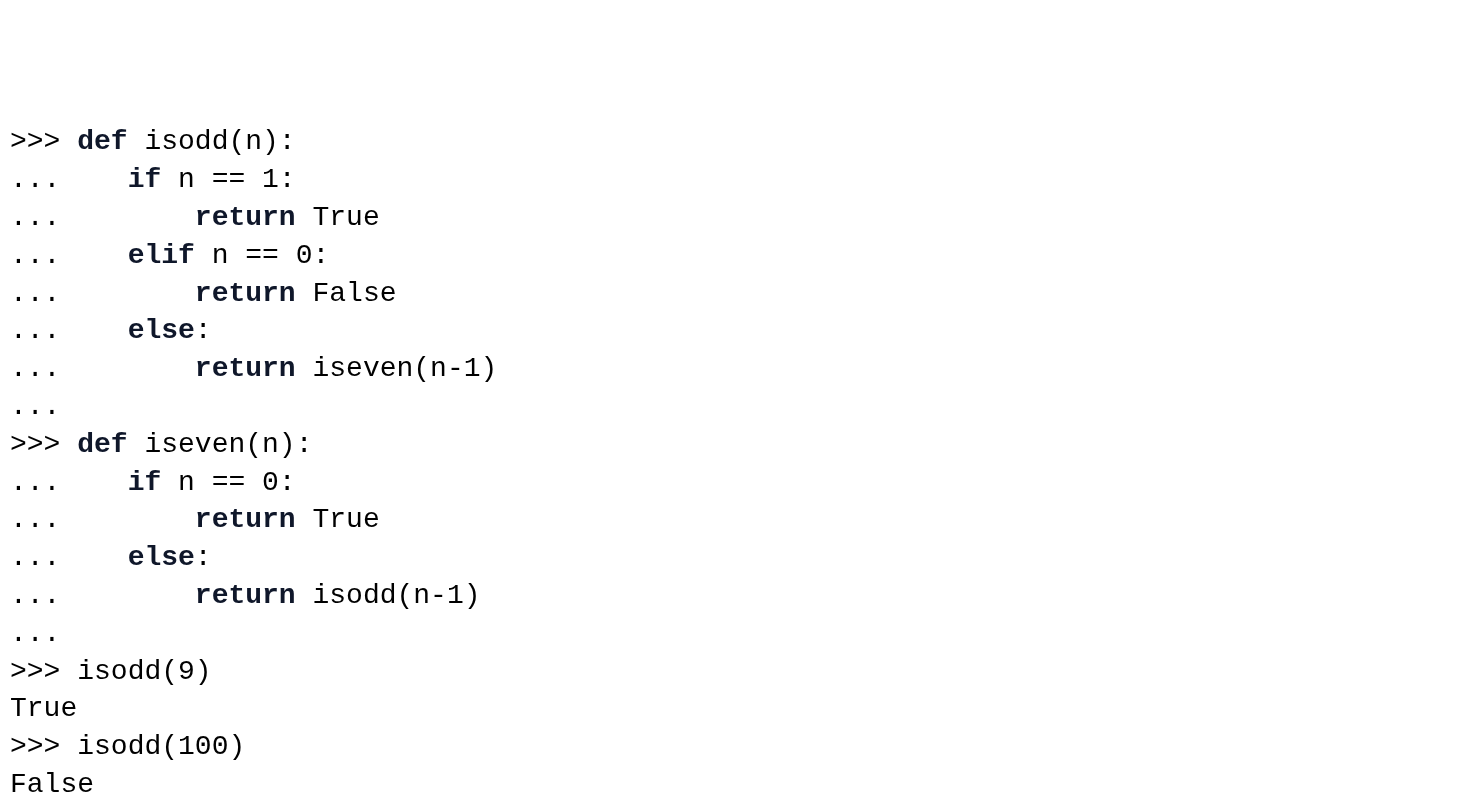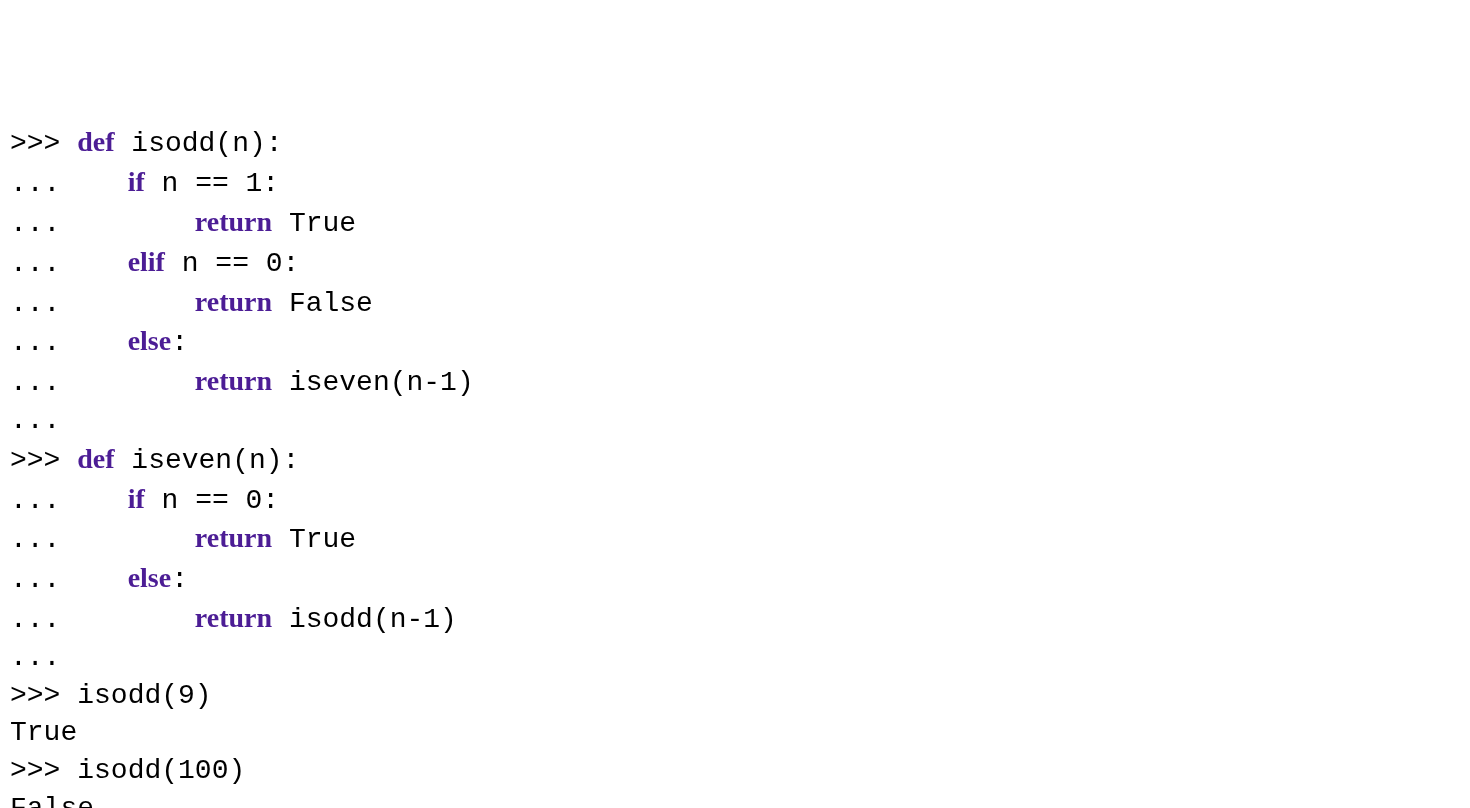--- a/index.html
+++ b/index.html
@@ -9,23 +9,22 @@
       font-family: "Courier New", Courier, monospace;
       font-size: 28px;
       line-height: 1.35;
       color: #000000;
       white-space: pre;
     }
     .line {
       display: block;
     }
     .keyword {
-      color: #4c1d95;
+      color: #0f172a;
       font-weight: bold;
-      font-family: Liberation Serif, serif;
     }
     .prompt {
       color: #000000;
     }
   </style>
 </head>
 <body>
 
 
 <div id="code-container"><span class="line"><span class="prompt">&gt;&gt;&gt; </span><span class="keyword">def</span><span> isodd(n):</span></span><span class="line"><span class="prompt">...    </span><span class="keyword">if</span><span> n == 1:</span></span><span class="line"><span class="prompt">...        </span><span class="keyword">return</span><span> True</span></span><span class="line"><span class="prompt">...    </span><span class="keyword">elif</span><span> n == 0:</span></span><span class="line"><span class="prompt">...        </span><span class="keyword">return</span><span> False</span></span><span class="line"><span class="prompt">...    </span><span class="keyword">else</span><span>:</span></span><span class="line"><span class="prompt">...        </span><span class="keyword">return</span><span> iseven(n-1)</span></span><span class="line"><span class="prompt">...</span></span><span class="line"><span class="prompt">&gt;&gt;&gt; </span><span class="keyword">def</span><span> iseven(n):</span></span><span class="line"><span class="prompt">...    </span><span class="keyword">if</span><span> n == 0:</span></span><span class="line"><span class="prompt">...        </span><span class="keyword">return</span><span> True</span></span><span class="line"><span class="prompt">...    </span><span class="keyword">else</span><span>:</span></span><span class="line"><span class="prompt">...        </span><span class="keyword">return</span><span> isodd(n-1)</span></span><span class="line"><span class="prompt">...</span></span><span class="line"><span class="prompt">&gt;&gt;&gt; </span><span>isodd(9)</span></span><span class="line"><span>True</span></span><span class="line"><span class="prompt">&gt;&gt;&gt; </span><span>isodd(100)</span></span><span class="line"><span>False</span></span><span class="line"><span class="prompt">&gt;&gt;&gt; </span><span>iseven(100)</span></span></div>

